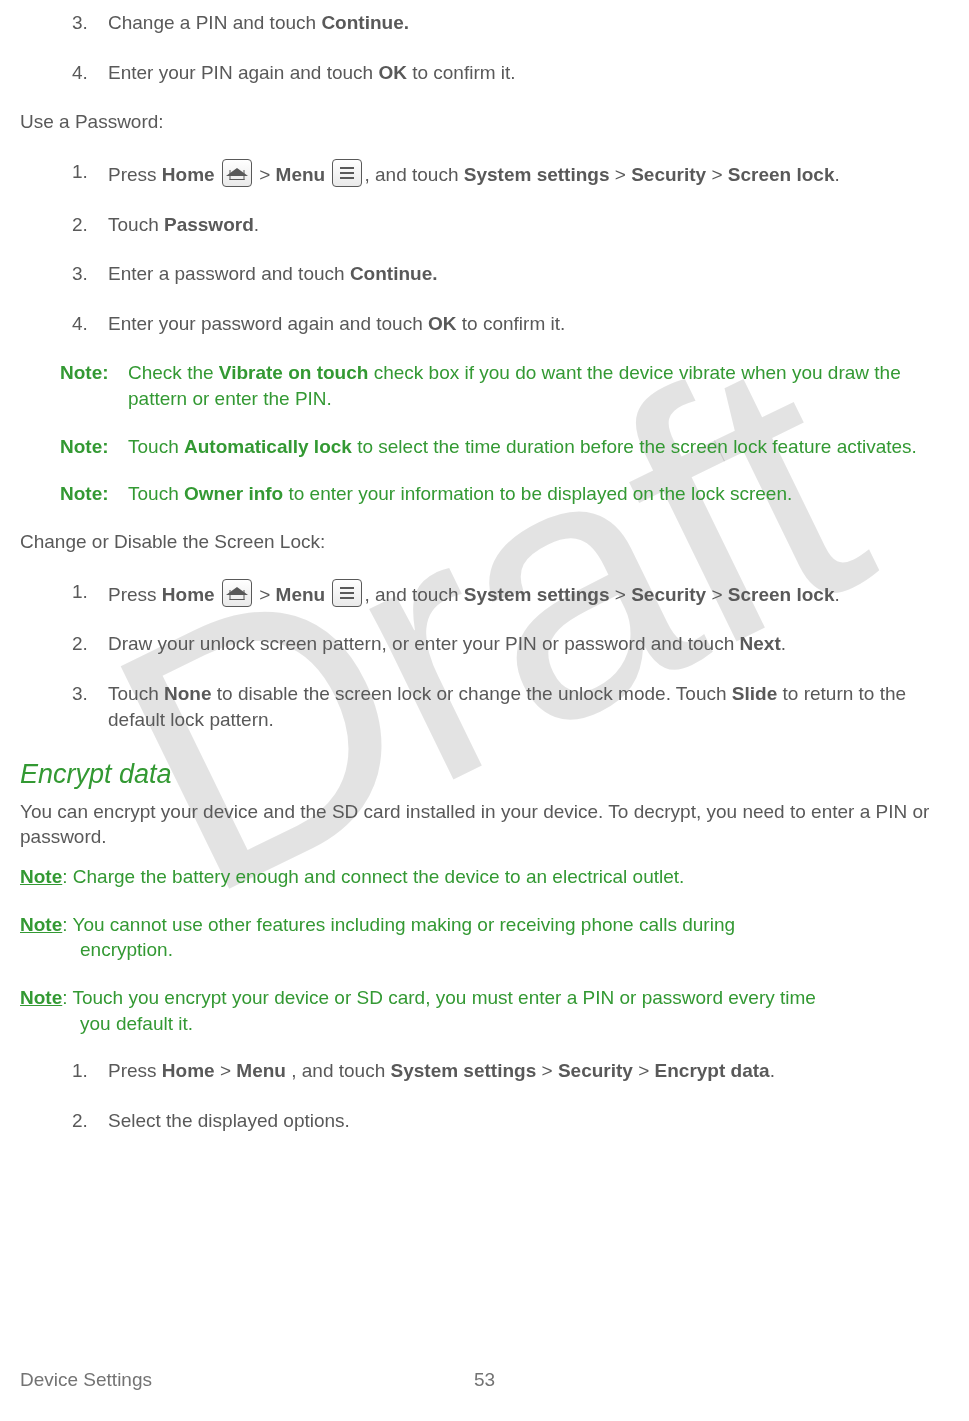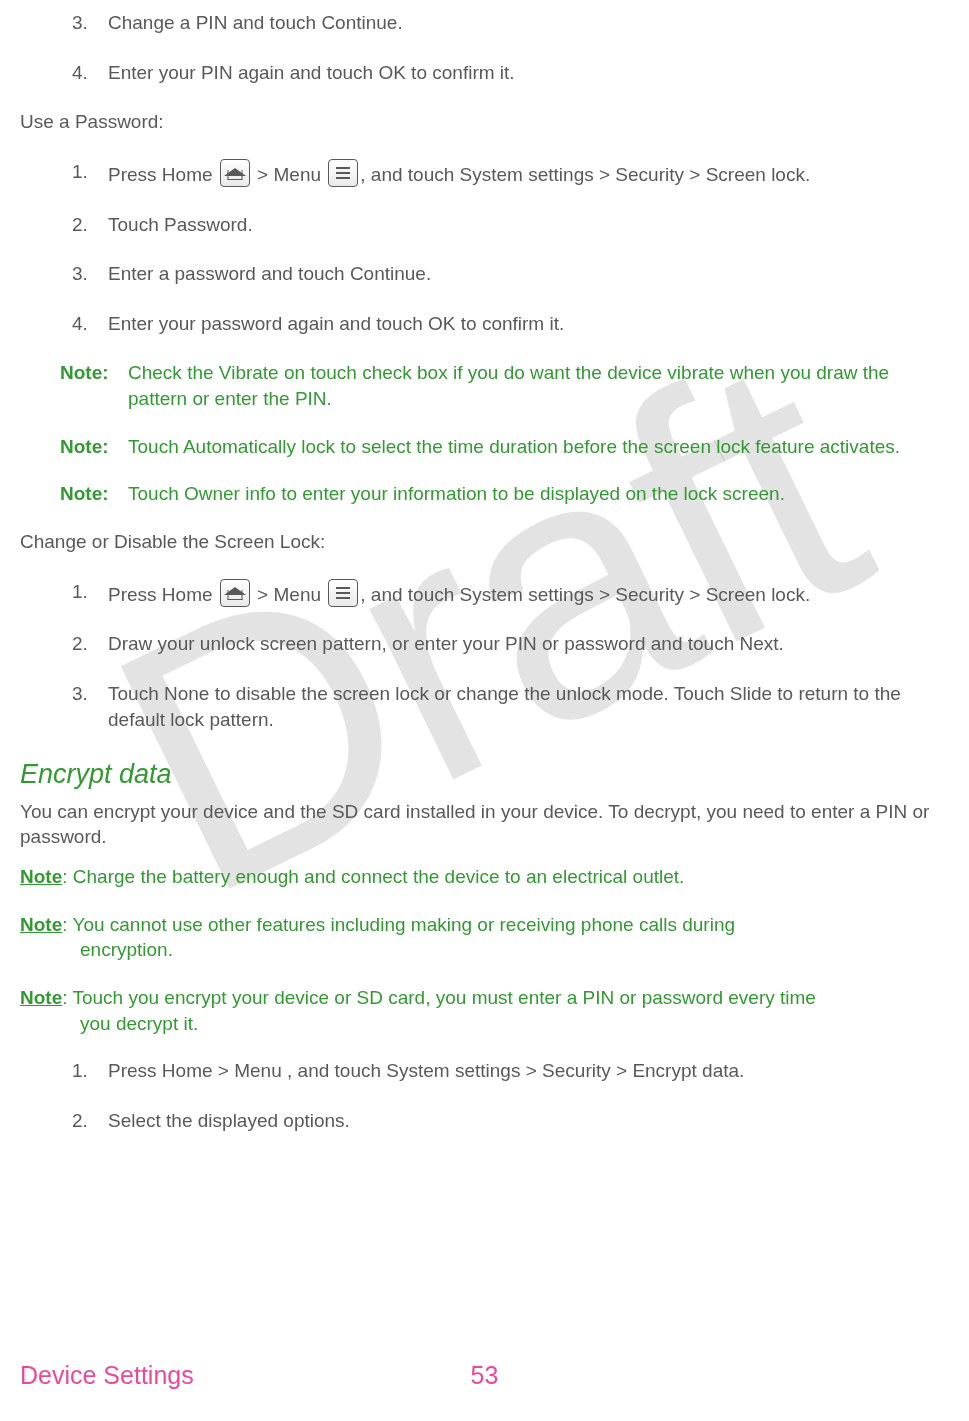--- a/index.html
+++ b/index.html
@@ -35,21 +35,21 @@
     ul.bullet { list-style: none; padding-left: 90px; }
     ul.bullet > li { margin-bottom: 22px; padding-left: 28px; position: relative; }
     ul.bullet > li::before { content: "▪"; position: absolute; left: 0; top: 0; font-size: 13px; color: #777; }
     .plain { margin-bottom: 24px; }
     .note-row { display: flex; color: #339933; margin-bottom: 22px; margin-left: 40px; }
     .note-row .note-label { font-weight: bold; min-width: 64px; }
     .note-row .note-body { flex: 1; padding-left: 4px; }
     .note-inline { color: #339933; margin-bottom: 22px; }
     .note-inline .note-label { font-weight: bold; text-decoration: underline; }
     .note-inline .note-cont { padding-left: 60px; display: block; }
-    b { font-weight: normal; text-align: center; }
+    b { font-weight: bold; text-align: center; }
     .heading { font-family: Arial, Helvetica, sans-serif; font-style: italic; font-size: 27px; color: #339933; margin-bottom: 6px; margin-top: 8px; font-weight: 400;}
     .body-p { margin-bottom: 14px; }
     .icon-box {
       display: inline-block;
       width: 30px; height: 28px;
       border: 1.5px solid #595959;
       border-radius: 4px;
       vertical-align: -6px;
       background: linear-gradient(#fff,#e9e9e9);
       position: relative;
@@ -79,22 +79,22 @@
       left: 50%; top: 50%;
       transform: translate(-50%,-50%);
       width: 14px; height: 2px;
       background: #595959;
       box-shadow: 0 -5px 0 #595959, 0 5px 0 #595959;
     }
     .footer {
       position: absolute;
       bottom: 28px; left: 20px; right: 20px;
       display: flex;
-      color: #ec4899;
-      font-size: 25px;
+      color: #737373;
+      font-size: 19px;
     }
     .footer .ftitle { }
     .footer .fpage { position: absolute; left: 50%; transform: translateX(-50%); }
   </style>
 </head>
 <body>
 
 <div class="watermark">Draft</div>
 
 <div class="content">
@@ -178,21 +178,21 @@
 
   <div class="note-inline">
     <span class="note-label">Note</span><span>: Charge the battery enough and connect the device to an electrical outlet.</span>
   </div>
   <div class="note-inline">
     <span class="note-label">Note</span><span>: You cannot use other features including making or receiving phone calls during </span>
     <span class="note-cont">encryption.</span>
   </div>
   <div class="note-inline">
     <span class="note-label">Note</span><span>: Touch you encrypt your device or SD card, you must enter a PIN or password every time </span>
-    <span class="note-cont">you decrypt it.</span>
+    <span class="note-cont">you default it.</span>
   </div>
 
   <ol class="main">
     <li>
       <span class="num">1.</span>
       <span>Press </span><b>Home</b><span> &gt; </span><b>Menu</b><span> , and touch </span><b>System settings</b><span> &gt; </span><b>Security</b><span> &gt; </span><b>Encrypt data</b><span>.</span>
     </li>
     <li>
       <span class="num">2.</span>
       <span>Select the displayed options.</span>

